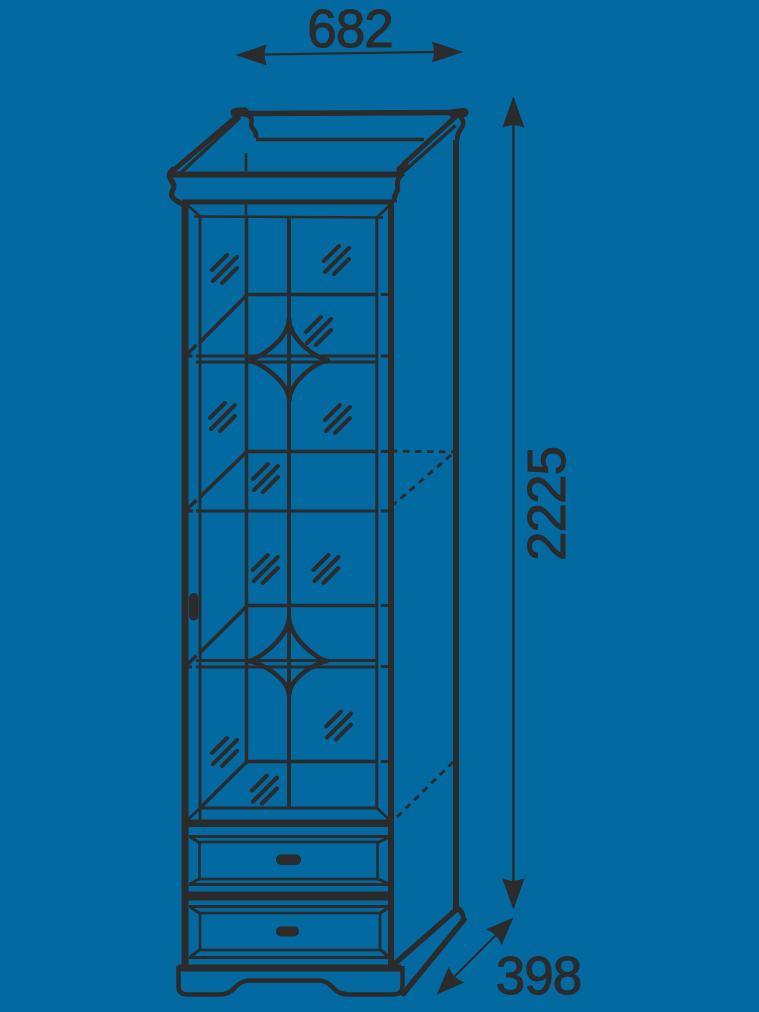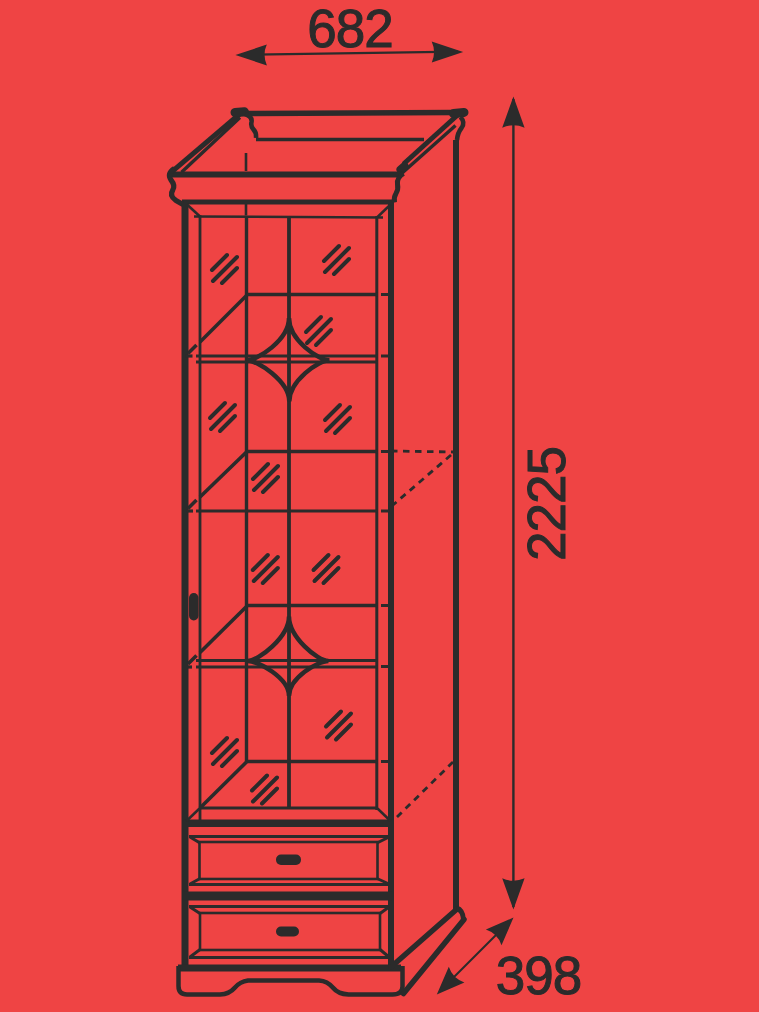--- a/index.html
+++ b/index.html
@@ -1,16 +1,16 @@
 <!DOCTYPE html>
 <html><head>
 <meta charset="utf-8">
 <style>
   html,body{margin:0;padding:0;background:#ffffff;}
-  .page{width:759px;height:1012px;position:relative;background:#ef4444;overflow:hidden;}
+  .page{width:759px;height:1012px;position:relative;background:#0369a1;overflow:hidden;}
   text{font-family:"Liberation Sans",sans-serif;fill:#2b2b2b;}
 </style>
 </head>
 <body>
 
 <div class="page">
 <svg width="759" height="1012" viewBox="0 0 759 1012">
 <g stroke="#2b2b2b" fill="none" stroke-linecap="butt">
 
 <text x="350" y="47" font-size="53" letter-spacing="-1" text-anchor="middle">682</text>

